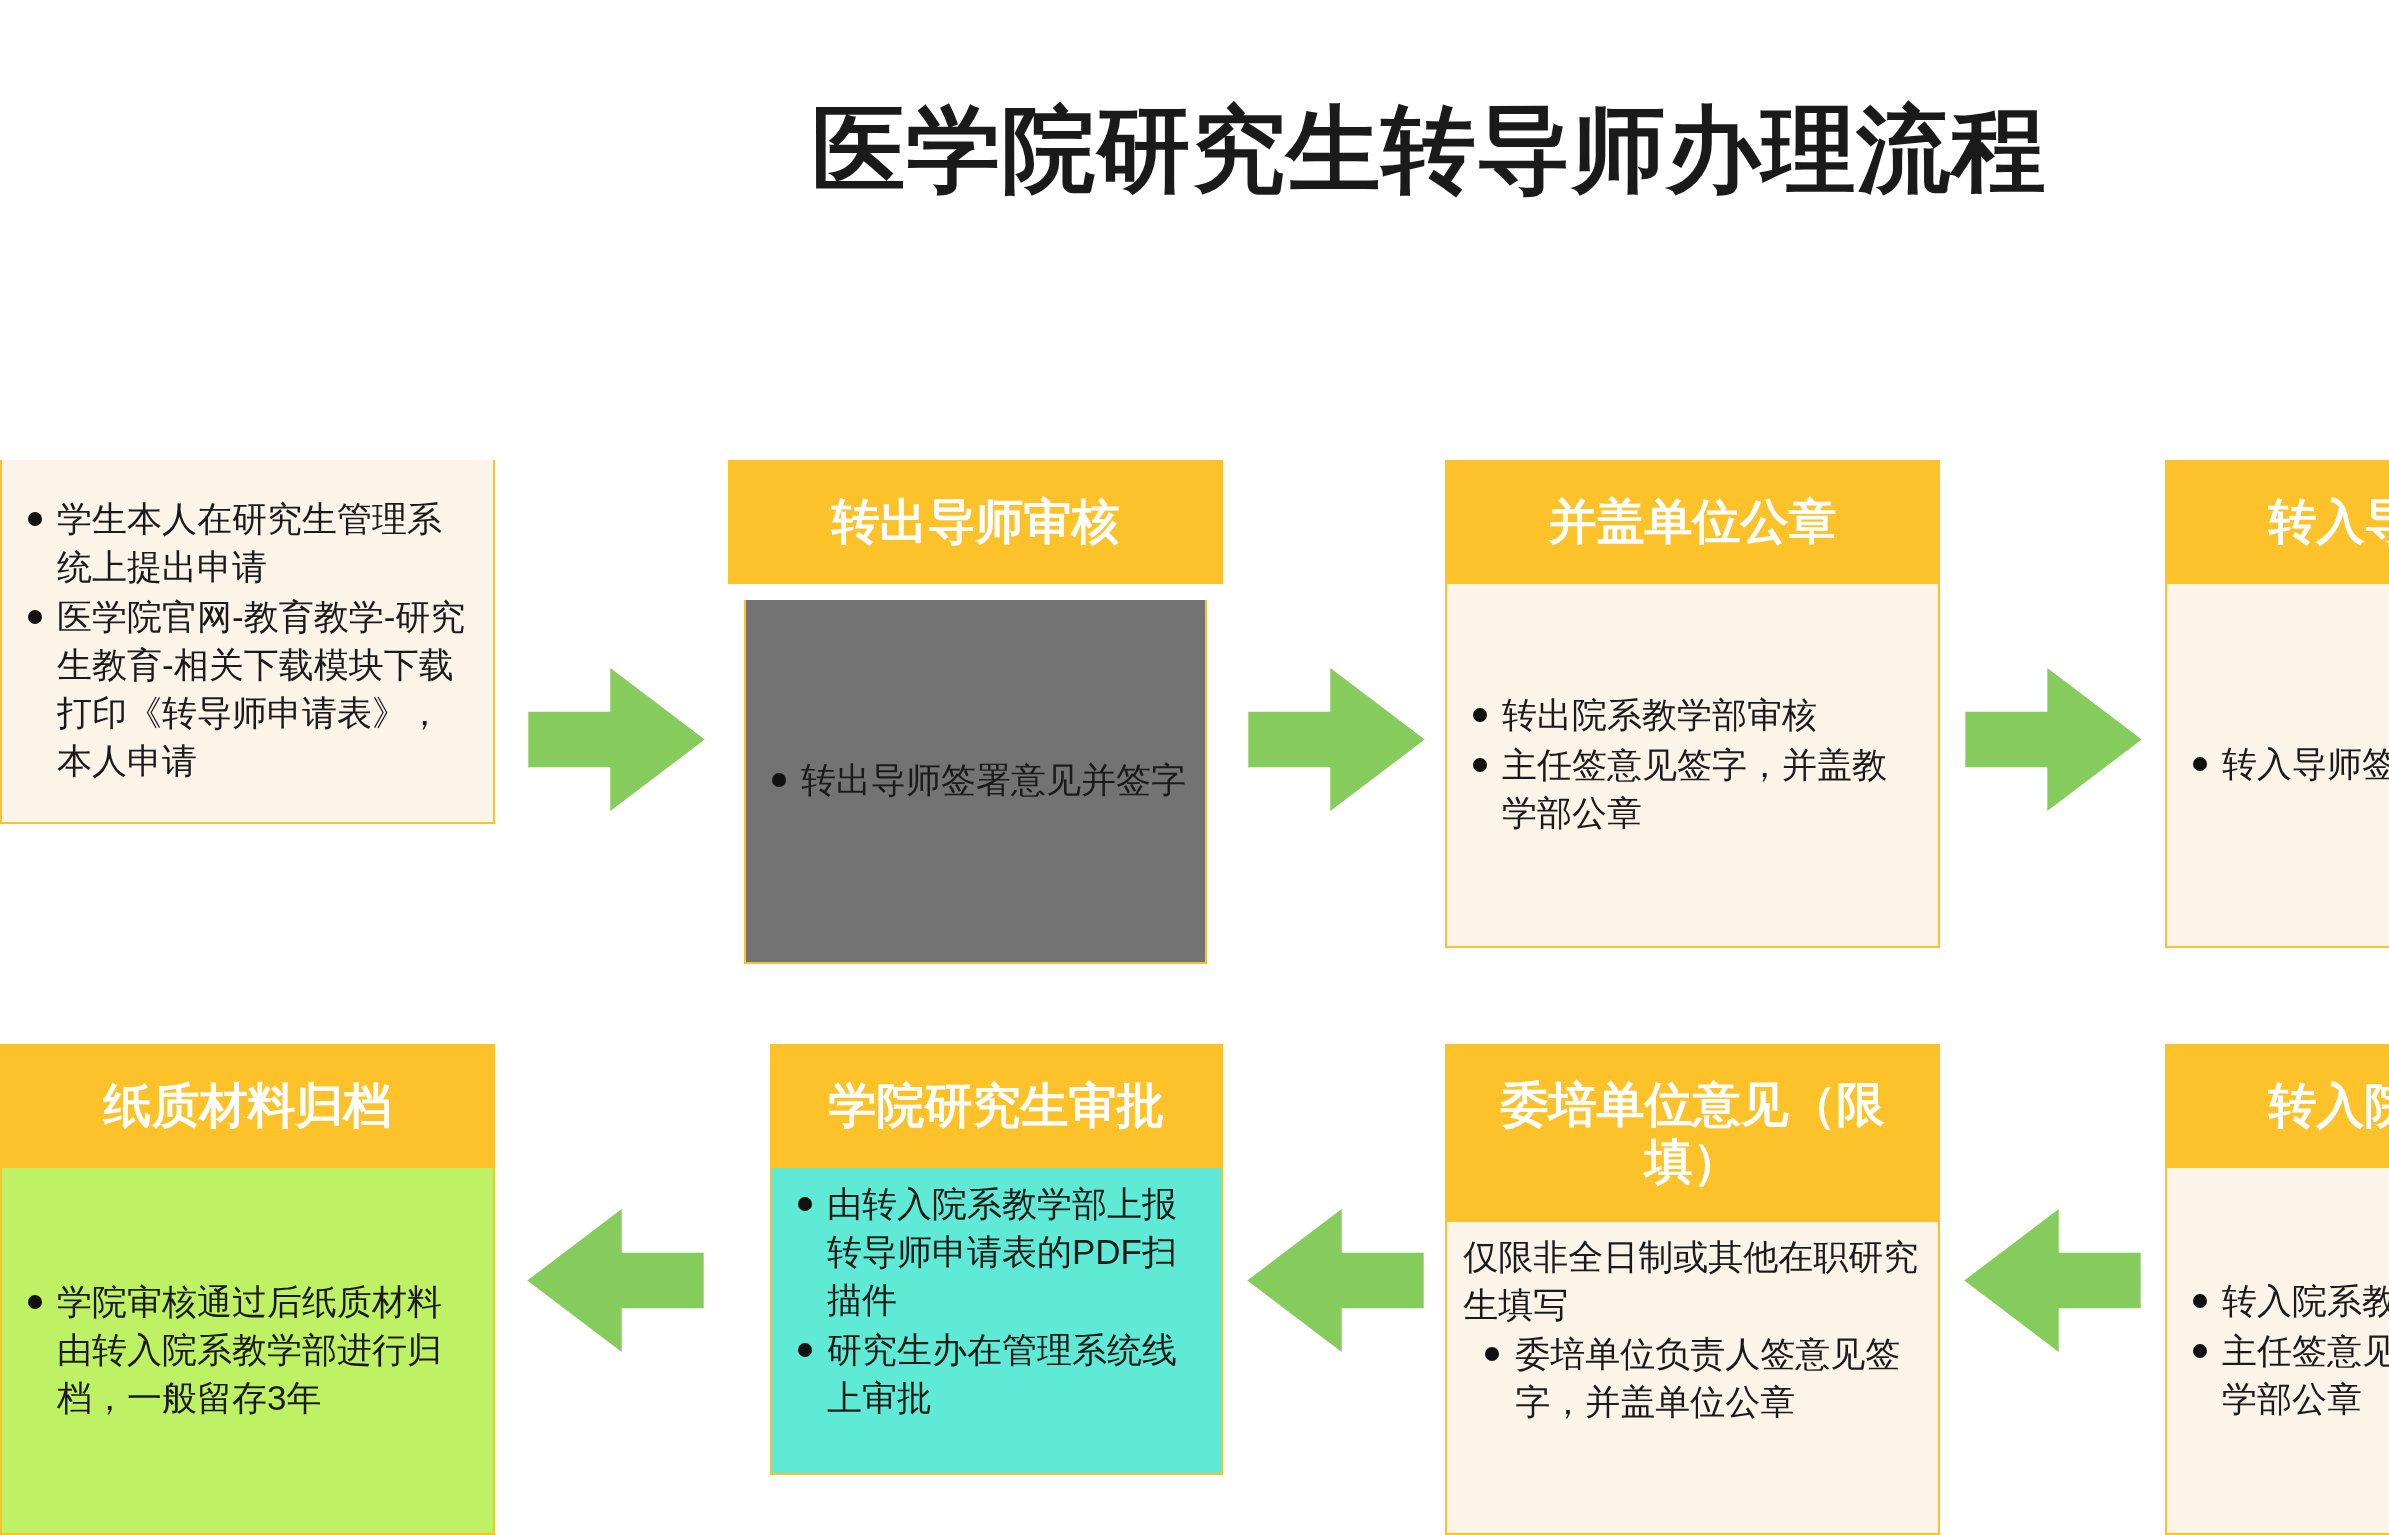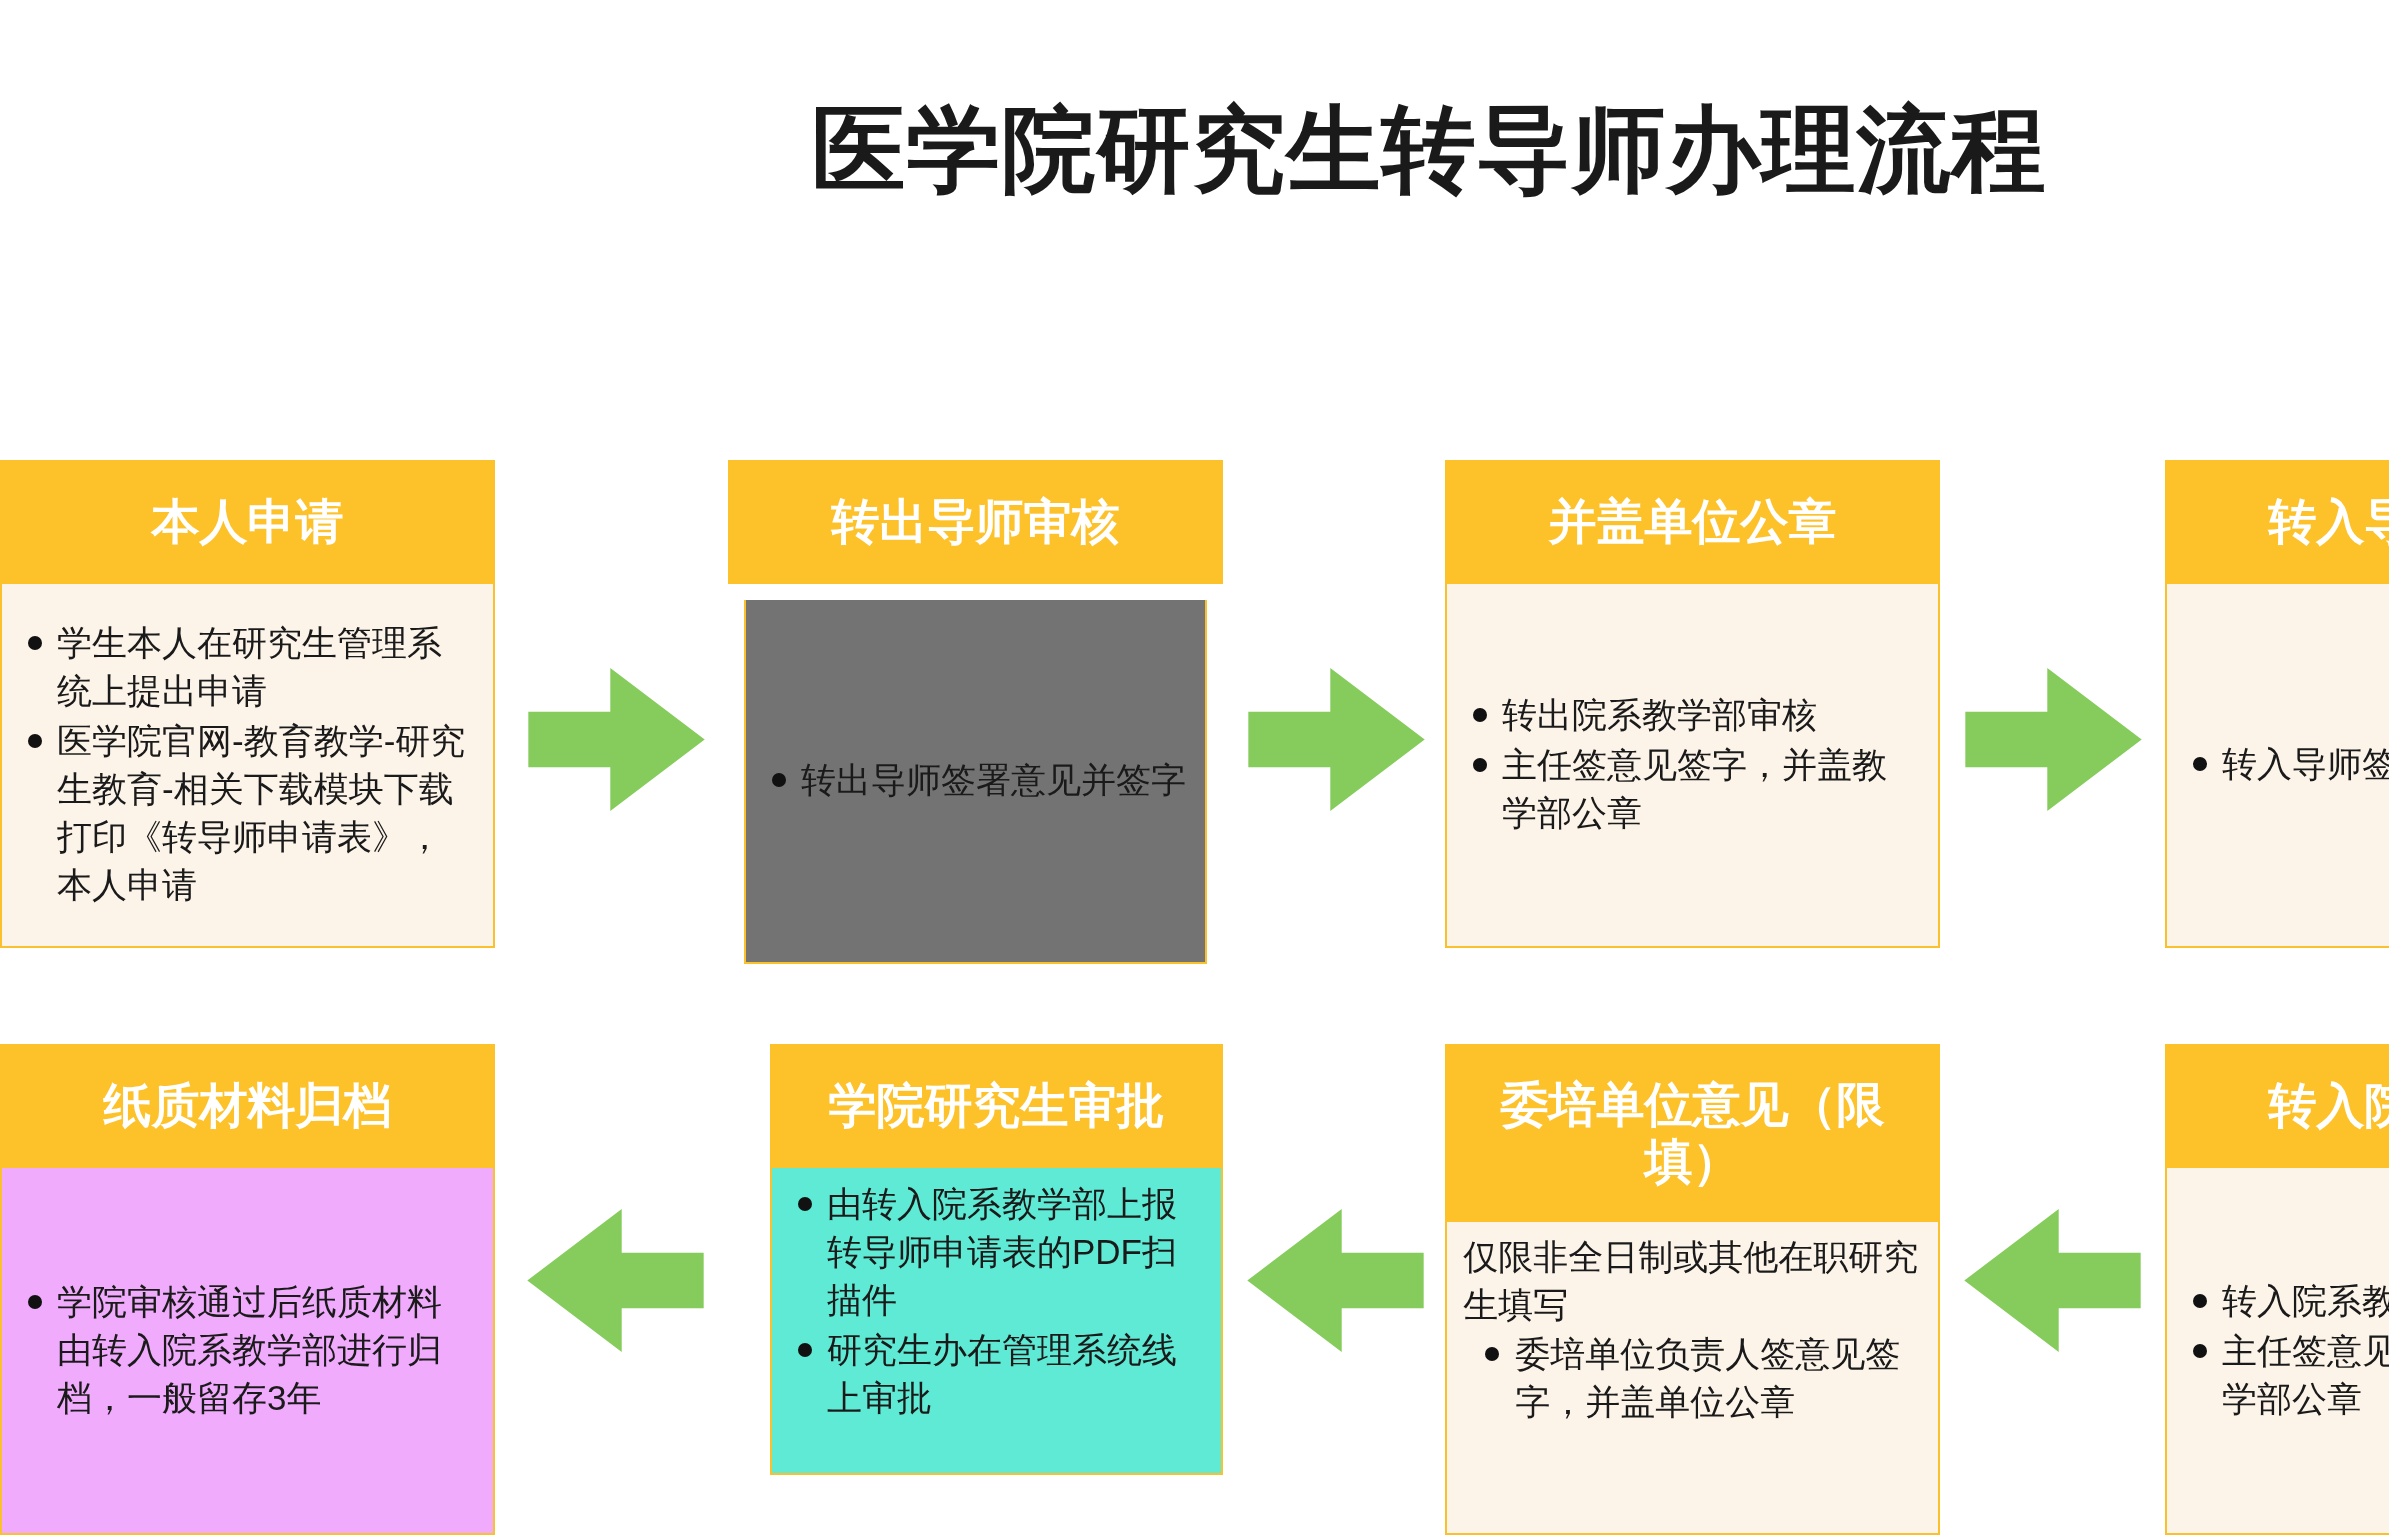--- a/index.html
+++ b/index.html
@@ -72,21 +72,20 @@
   
   .arrow{position:absolute;}
   .arrow svg{display:block;}
 </style>
 </head>
 <body>
 
 <div id="page-title">医学院研究生转导师办理流程</div>
 
 <div class="card" style="left:0px;top:460px;width:495px;height:488px;">
-  <div class="hdr" style="height:124px;">本人申请</div>
   <ul class="blist" style="background:#FCF3E9;border:2.4px solid #FBC02D;border-top:none;box-sizing:border-box;height:364px;margin:0;padding:14.3px 16.2px 14.3px 19px;display:flex;flex-direction:column;justify-content:center;">
     <li>学生本人在研究生管理系统上提出申请</li>
     <li>医学院官网-教育教学-研究生教育-相关下载模块下载打印《转导师申请表》，本人申请</li>
   </ul>
 </div>
 
 <div class="card" style="left:728px;top:460px;width:495px;height:488px;">
   <div class="hdr" style="height:124px;">转出导师审核</div>
   <ul class="blist" style="background:#737373;border:2.4px solid #FBC02D;border-top:none;box-sizing:border-box;height:364px;margin:16px;padding:14.3px 16.2px 14.3px 19px;display:flex;flex-direction:column;justify-content:center;">
     <li>转出导师签署意见并签字</li>
@@ -129,21 +128,21 @@
 <div class="card" style="left:728px;top:1044px;width:495px;height:491px;padding-left:42px;">
   <div class="hdr" style="height:124px;">学院研究生审批</div>
   <ul class="blist" style="background:#5eead4;border:2.4px solid #FBC02D;border-top:none;box-sizing:border-box;height:307px;margin:0;padding:12.4px 16.2px 12.4px 19px;display:flex;flex-direction:column;justify-content:flex-start;">
     <li>由转入院系教学部上报转导师申请表的PDF扫描件</li>
     <li>研究生办在管理系统线上审批</li>
   </ul>
 </div>
 
 <div class="card" style="left:0px;top:1044px;width:495px;height:491px;">
   <div class="hdr" style="height:124px;">纸质材料归档</div>
-  <ul class="blist" style="background:#f0abfc;border:2.4px solid #FBC02D;border-top:none;box-sizing:border-box;height:367px;margin:0;padding:14.3px 16.2px 14.3px 19px;display:flex;flex-direction:column;justify-content:center;">
+  <ul class="blist" style="background:#bef264;border:2.4px solid #FBC02D;border-top:none;box-sizing:border-box;height:367px;margin:0;padding:14.3px 16.2px 14.3px 19px;display:flex;flex-direction:column;justify-content:center;">
     <li>学院审核通过后纸质材料由转入院系教学部进行归档，一般留存3年</li>
   </ul>
 </div>
 
 <div class="arrow" style="left:528px;top:668px;width:177px;height:143px;">
   <svg width="177" height="143" viewBox="0 0 370 300">
     <path d="M0 92 L172 92 L172 0 L370 150 L172 300 L172 208 L0 208 Z" fill="#85CC5C"></path>
   </svg>
 </div>
 

